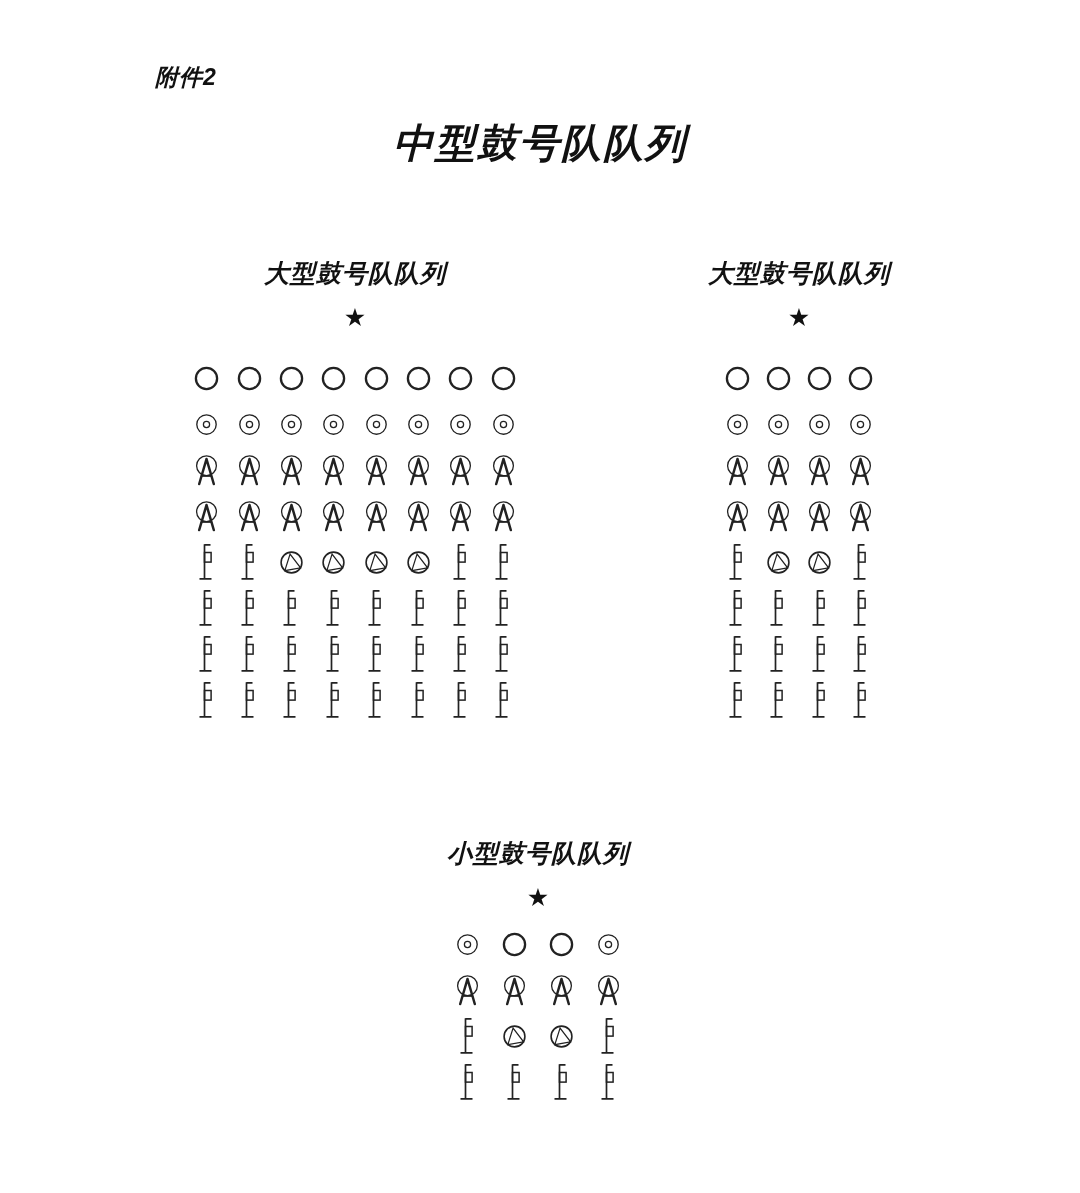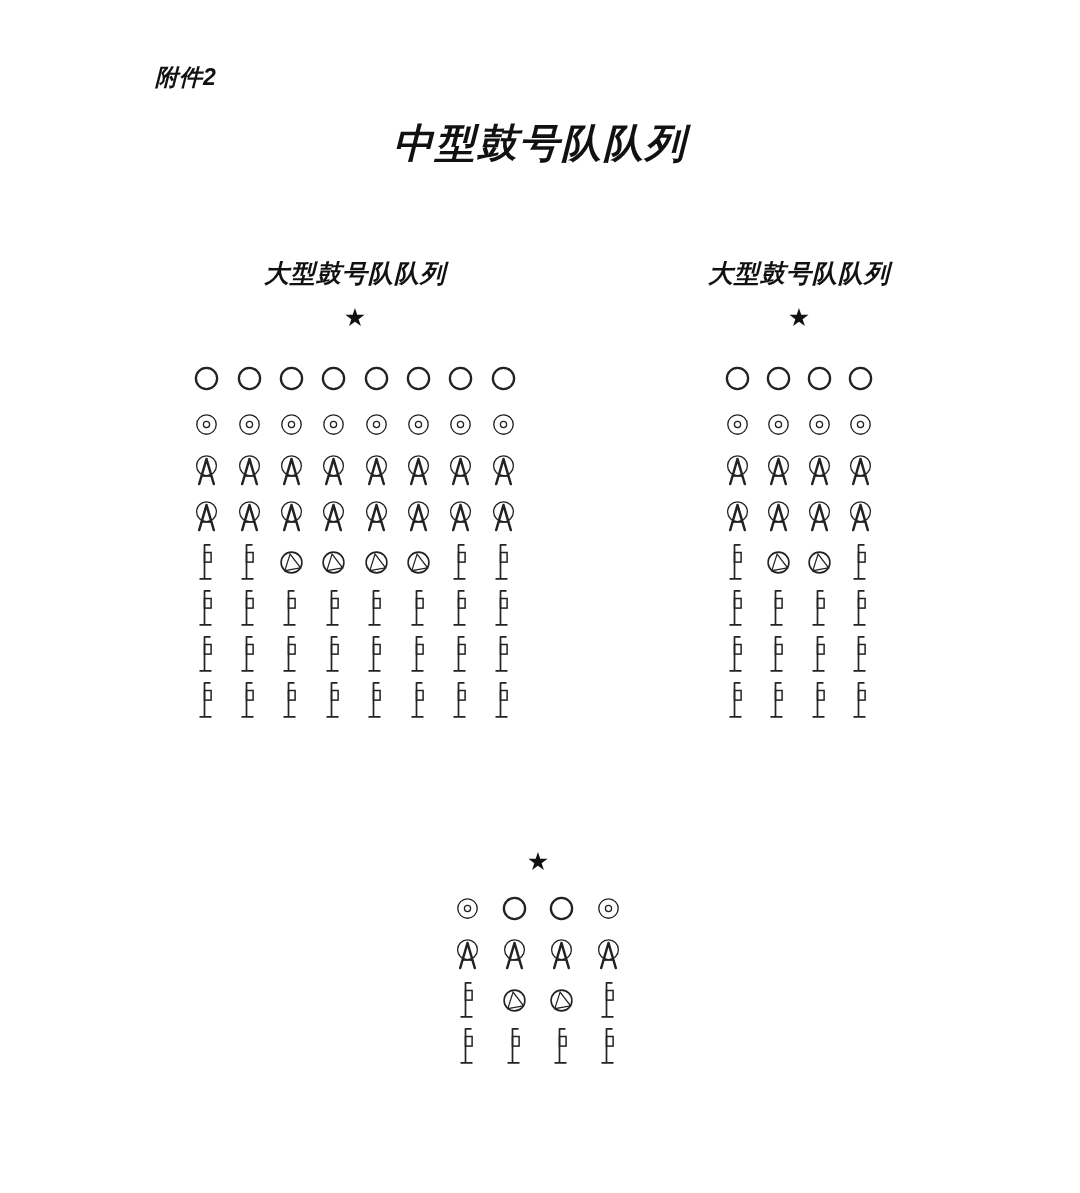--- a/index.html
+++ b/index.html
@@ -675,20 +675,21 @@
             <svg width="18" height="40" viewBox="0 0 18 40">
               <path d="M6.5 2.9 H12.5 M6.5 2.2 V36.8 M1.5 36.8 H13.5" fill="none" stroke="#222222" stroke-width="1.7"></path>
               <rect x="6.5" y="10.5" width="6.6" height="9.6" fill="none" stroke="#222222" stroke-width="1.5"></rect>
             </svg>
           </span>
         </div>
       </div>
   </section>
 
   <section class="formation" id="f-small">
+    <h2 class="f-title">小型鼓号队队列</h2>
     <div class="f-star">★</div>
     <div class="f-grid">
         <div class="f-row">
           <span class="f-cell">
             <svg width="23" height="23" viewBox="0 0 23 23">
               <circle cx="11.5" cy="11.5" r="9.7" fill="none" stroke="#222222" stroke-width="1.35"></circle>
               <circle cx="11.5" cy="11.5" r="3.1" fill="none" stroke="#222222" stroke-width="1.25"></circle>
             </svg>
           </span>
           <span class="f-cell">

